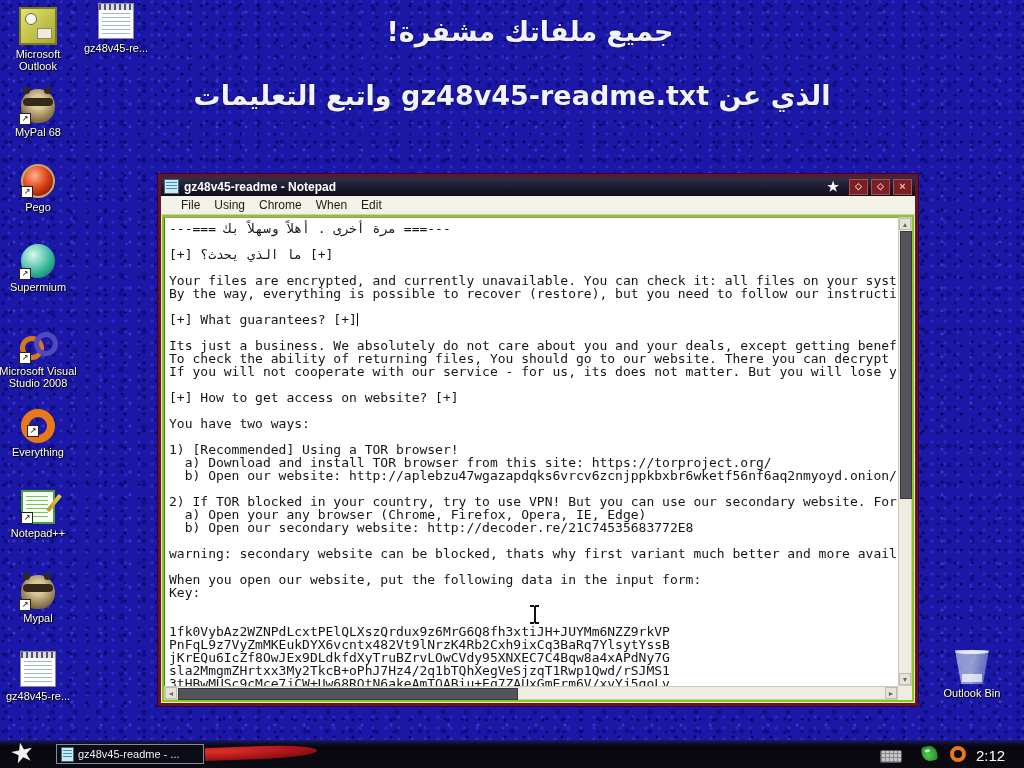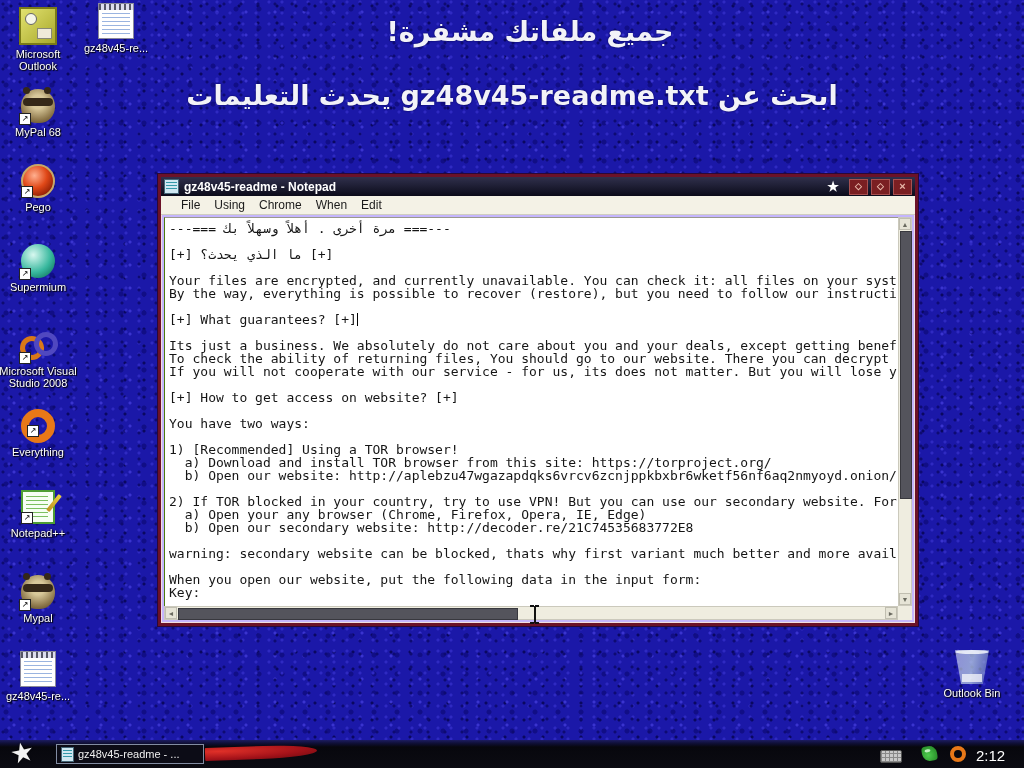--- a/index.html
+++ b/index.html
@@ -72,22 +72,22 @@
   .ic-npp::after{content:"";position:absolute;right:-3px;top:1px;width:4px;height:20px;border-radius:1px;
       background:linear-gradient(#e8d040,#c09020);transform:rotate(38deg);}
 
   .ic-bin{width:26px;height:30px;margin-top:2px !important;
       background:linear-gradient(100deg,rgba(235,242,252,.55),rgba(184,204,226,.75) 50%,rgba(138,162,196,.45));
       clip-path:polygon(0 0,100% 0,82% 100%,18% 100%);}
   .ic-bin::before{content:"";position:absolute;left:0;right:0;top:0;height:4px;background:rgba(250,252,255,.8);border-radius:50%;}
   .ic-bin::after{content:"";position:absolute;left:7px;right:7px;bottom:2px;height:8px;background:rgba(255,255,255,.7);}
 
   
-  .window{position:absolute;left:158px;top:174px;width:760px;height:452px;box-sizing:border-box;
-      background:#c4b5fd;border:3px solid #6b1228;box-shadow:0 0 0 1px #2a0838,inset 0 0 0 1px #f2dede;}
+  .window{position:absolute;left:158px;top:174px;width:760px;height:532px;box-sizing:border-box;
+      background:#84cc16;border:3px solid #6b1228;box-shadow:0 0 0 1px #2a0838,inset 0 0 0 1px #f2dede;}
   .titlebar{height:19px;background:linear-gradient(180deg,#30304c,#0b0b1a);display:flex;align-items:center;padding:0 3px;color:#fff;font-size:12px;font-weight:bold;}
   .title-ic{width:13px;height:13px;background:#cfe8f2;border:1px solid #467;position:relative;flex:none;}
   .title-ic::before{content:"";position:absolute;left:1px;right:1px;top:2px;height:7px;
       background:repeating-linear-gradient(180deg,#39a 0 1px,transparent 1px 3px);}
   .title-text{flex:1;margin-left:5px;white-space:nowrap;overflow:hidden;}
   .title-star{font-size:13px;margin-right:7px;color:#fff;}
   .tbtn{width:17px;height:14px;background:#7a1f22;border:1px solid #a85050;color:#e8b8a8;
       font-size:9px;line-height:12px;text-align:center;margin-left:3px;flex:none;}
   .tbtn.min::before{content:"◇";} .tbtn.max::before{content:"◇";} .tbtn.close::before{content:"×";font-size:11px;}
 
@@ -140,21 +140,21 @@
   .green-icon{position:absolute;left:922px;top:6px;width:15px;height:15px;border-radius:4px 8px 4px 8px;
       background:radial-gradient(circle at 40% 60%,#4ecc4e,#1d7a1e);transform:rotate(-10deg);}
   .green-icon::before{content:"";position:absolute;left:3px;top:3px;width:6px;height:3px;border-radius:50%;background:#bfeebf;}
   .ring-icon{position:absolute;left:950px;top:6px;width:8px;height:8px;border:4px solid #e87818;border-radius:50%;}
   .clock{position:absolute;left:976px;top:7px;color:#fff;font-size:15px;}
 </style>
 </head>
 <body>
 
 <div class="headline head1">جميع ملفاتك مشفرة!</div>
-<div class="headline head2">ابحث عن gz48v45-readme.txt يحدث التعليمات</div>
+<div class="headline head2">الذي عن gz48v45-readme.txt واتبع التعليمات</div>
 
 <div>
     <div class="dsk-icon di-0">
       <div class="ic ic-outlook"></div>
       <div class="label">Microsoft Outlook</div>
     </div>
     <div class="dsk-icon di-1">
       <div class="ic ic-notefile"></div>
       <div class="label">gz48v45-re...</div>
     </div>

